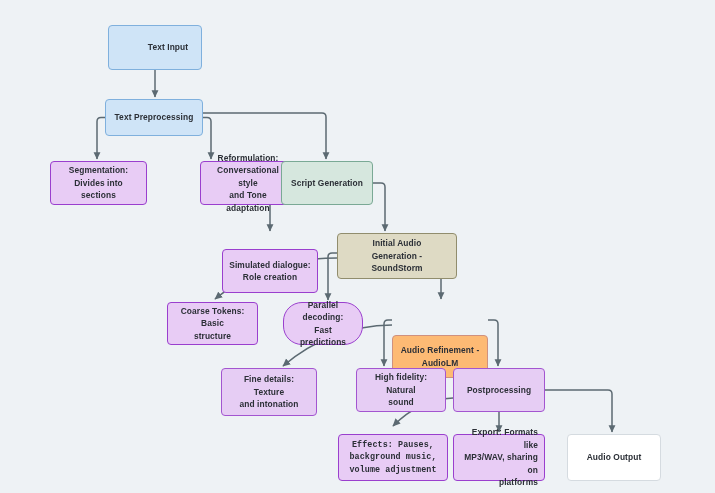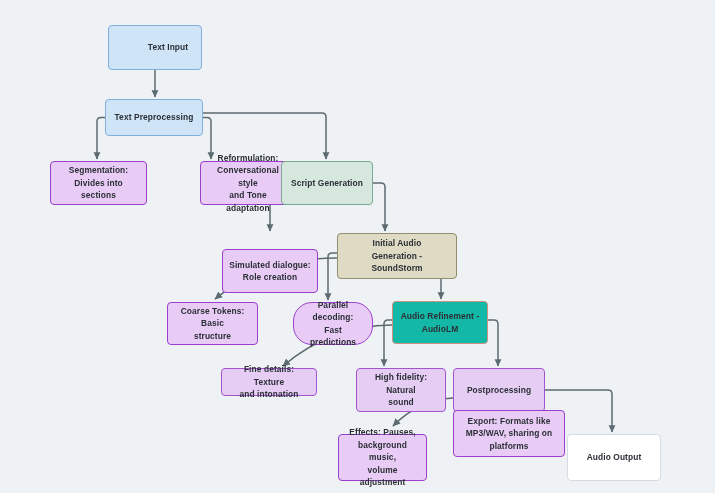--- a/index.html
+++ b/index.html
@@ -57,22 +57,23 @@
   }
   .pal-green {
     background: #d6e7de;
     border: 1.2px solid #7aa995;
   }
   .pal-tan {
     background: #dedac4;
     border: 1.2px solid #918d6d;
   }
   .pal-pink {
-    background: #14b8a6;
+    background: #fdba74;
     border: 1.2px solid #cf917f;
+    margin-top: 34px;
   }
   .pal-white {
     background: #ffffff;
     border: 1.2px solid #d5dbe0;
   }
 </style>
 </head>
 <body>
 
 <div id="canvas">
@@ -132,37 +133,37 @@
   <div class="node pal-purple" style="left:222px;top:249px;width:96px;height:44px;">Simulated dialogue:
 Role creation</div>
 
   <div class="node pal-tan" style="left:337px;top:233px;width:120px;height:46px;">Initial Audio
 Generation -
 SoundStorm</div>
 
   <div class="node pal-purple" style="left:167px;top:302px;width:91px;height:43px;">Coarse Tokens: Basic
 structure</div>
 
-  <div class="node pal-purple" style="left:293px;top:302px;width:80px;height:43px;border-radius:19px;">Parallel decoding:
+  <div class="node pal-purple" style="left:283px;top:302px;width:80px;height:43px;border-radius:19px;">Parallel decoding:
 Fast predictions</div>
 
   <div class="node pal-pink" style="left:392px;top:301px;width:96px;height:43px;">Audio Refinement -
 AudioLM</div>
 
-  <div class="node pal-purple-soft" style="left:221px;top:368px;width:96px;height:28px;">Fine details: Texture
+  <div class="node pal-purple-soft" style="left:221px;top:368px;width:96px;height:48px;">Fine details: Texture
 and intonation</div>
 
   <div class="node pal-purple-soft" style="left:356px;top:368px;width:90px;height:44px;">High fidelity: Natural
 sound</div>
 
   <div class="node pal-purple-soft" style="left:453px;top:368px;width:92px;height:44px;">Postprocessing</div>
 
-  <div class="node pal-purple" style="left:338px;top:434px;width:89px;height:47px;">Effects: Pauses,
+  <div class="node pal-purple" style="left:338px;top:434px;width:110px;height:47px;font-family:Liberation Mono, monospace;">Effects: Pauses,
 background music,
 volume adjustment</div>
 
-  <div class="node pal-purple" style="left:453px;top:410px;width:112px;height:47px;">Export: Formats like
+  <div class="node pal-purple" style="left:453px;top:434px;width:92px;height:47px;text-align:right;">Export: Formats like
 MP3/WAV, sharing on
 platforms</div>
 
   <div class="node pal-white" style="left:567px;top:434px;width:94px;height:47px;">Audio Output</div>
 
 </div>
 
 </body></html>

